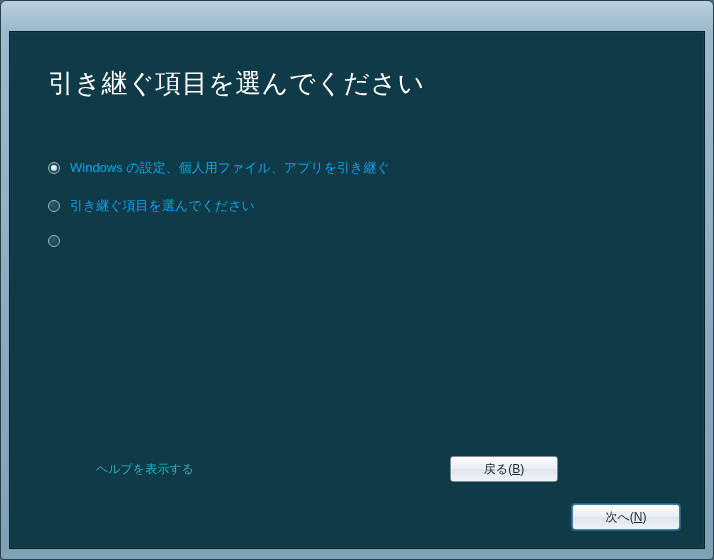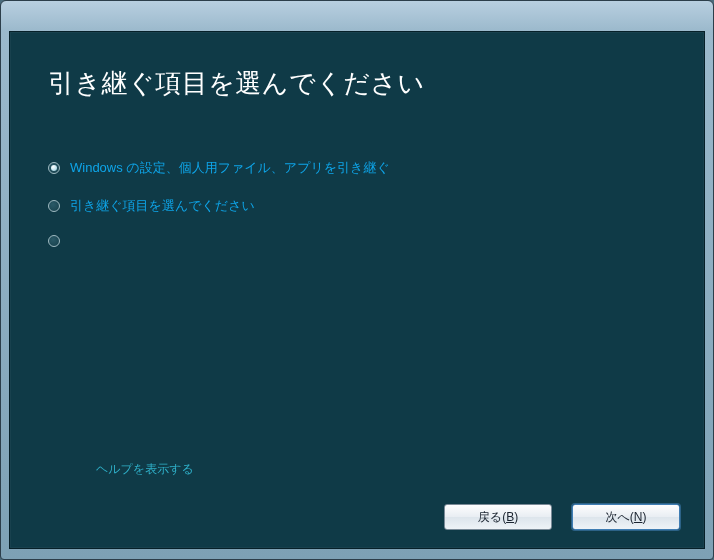--- a/index.html
+++ b/index.html
@@ -124,40 +124,41 @@
     font-size: 12px;
     cursor: pointer;
     margin-left: 48px;
   }
 
   .buttons {
     position: absolute;
     right: 24px;
     bottom: 18px;
     display: flex;
-    gap: 20px;
+    gap: 14px;
     text-align: center;
   }
   .btn {
     min-width: 82px;
     height: 24px;
     padding: 0 12px;
     font-size: 12px;
     color: #1b2430;
     background: linear-gradient(to bottom, #fdfdfe, #e9eef3 48%, #dde5ec 52%, #eef3f7);
     border: 1px solid #7a8a97;
     border-radius: 3px;
     display:flex;
     align-items:center;
     justify-content:center;
     cursor: pointer;
   }
   .btn.primary {
     border-color: #3f7db3;
     box-shadow: 0 0 0 1px rgba(63,125,179,0.6);
+    margin-top: 48px;
   }
   .underline-access { text-decoration: underline; }
 </style>
 </head>
 <body>
 
 <div class="window">
 
 
   <div class="client">

